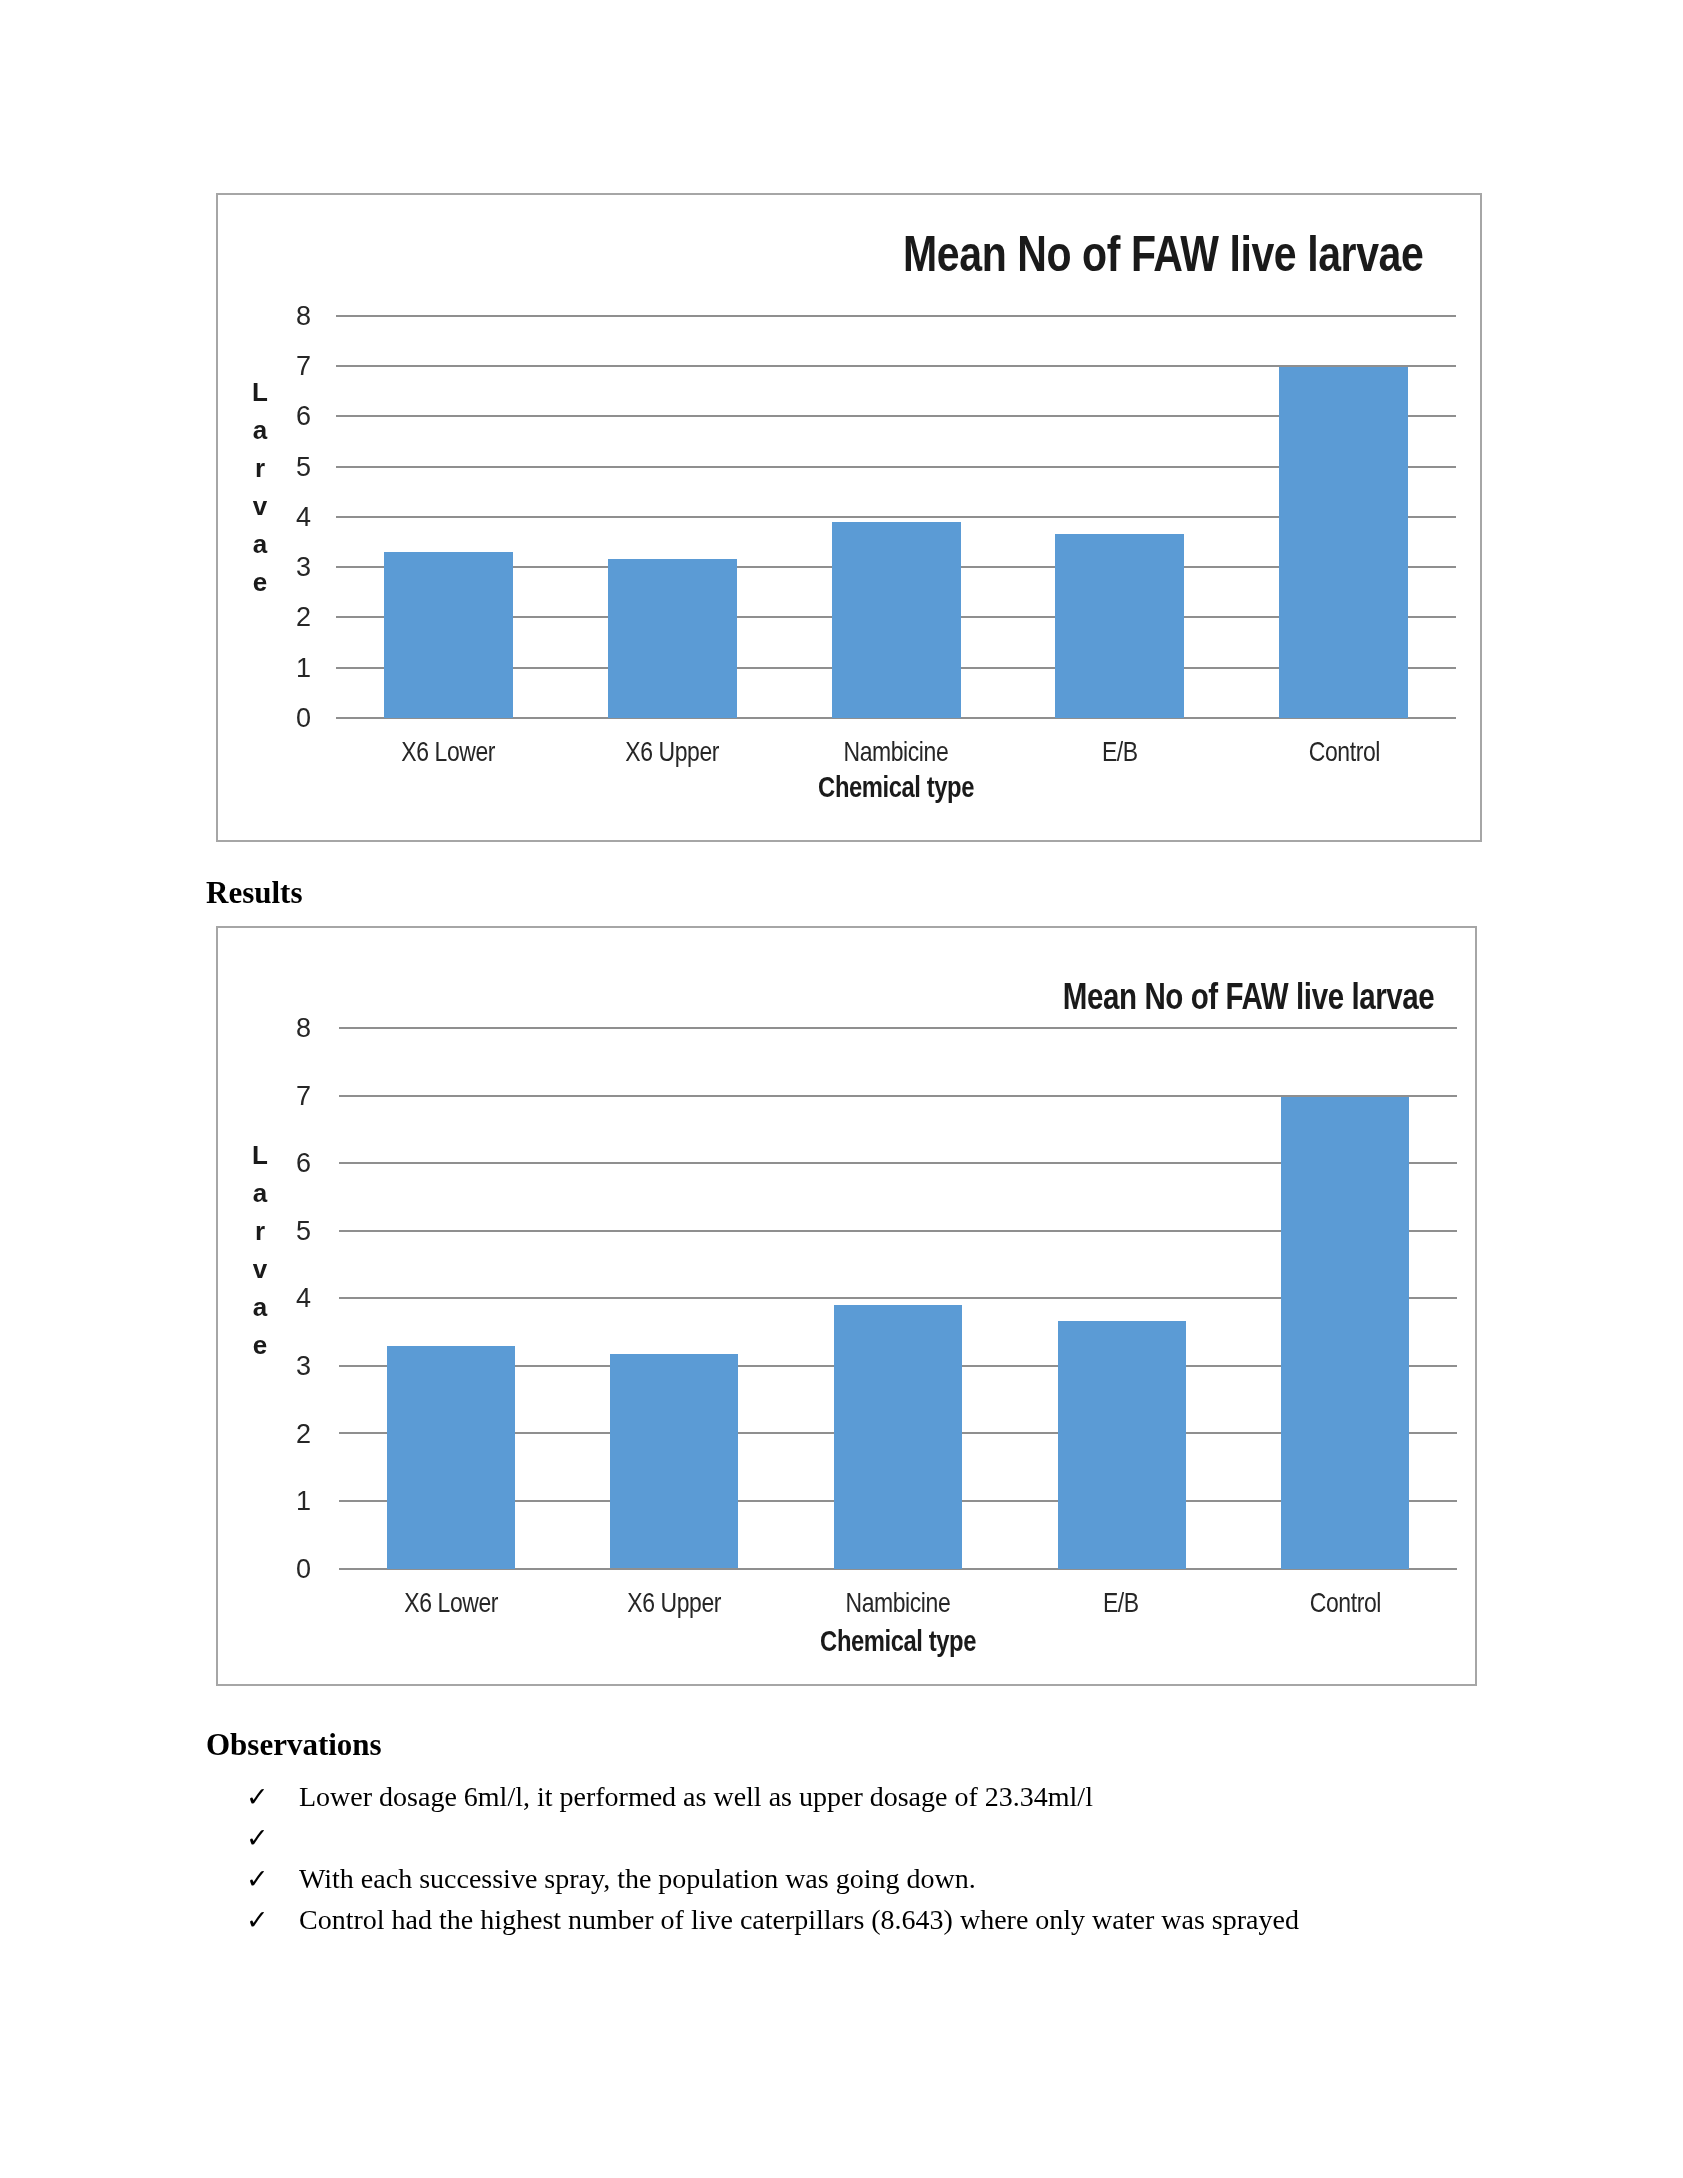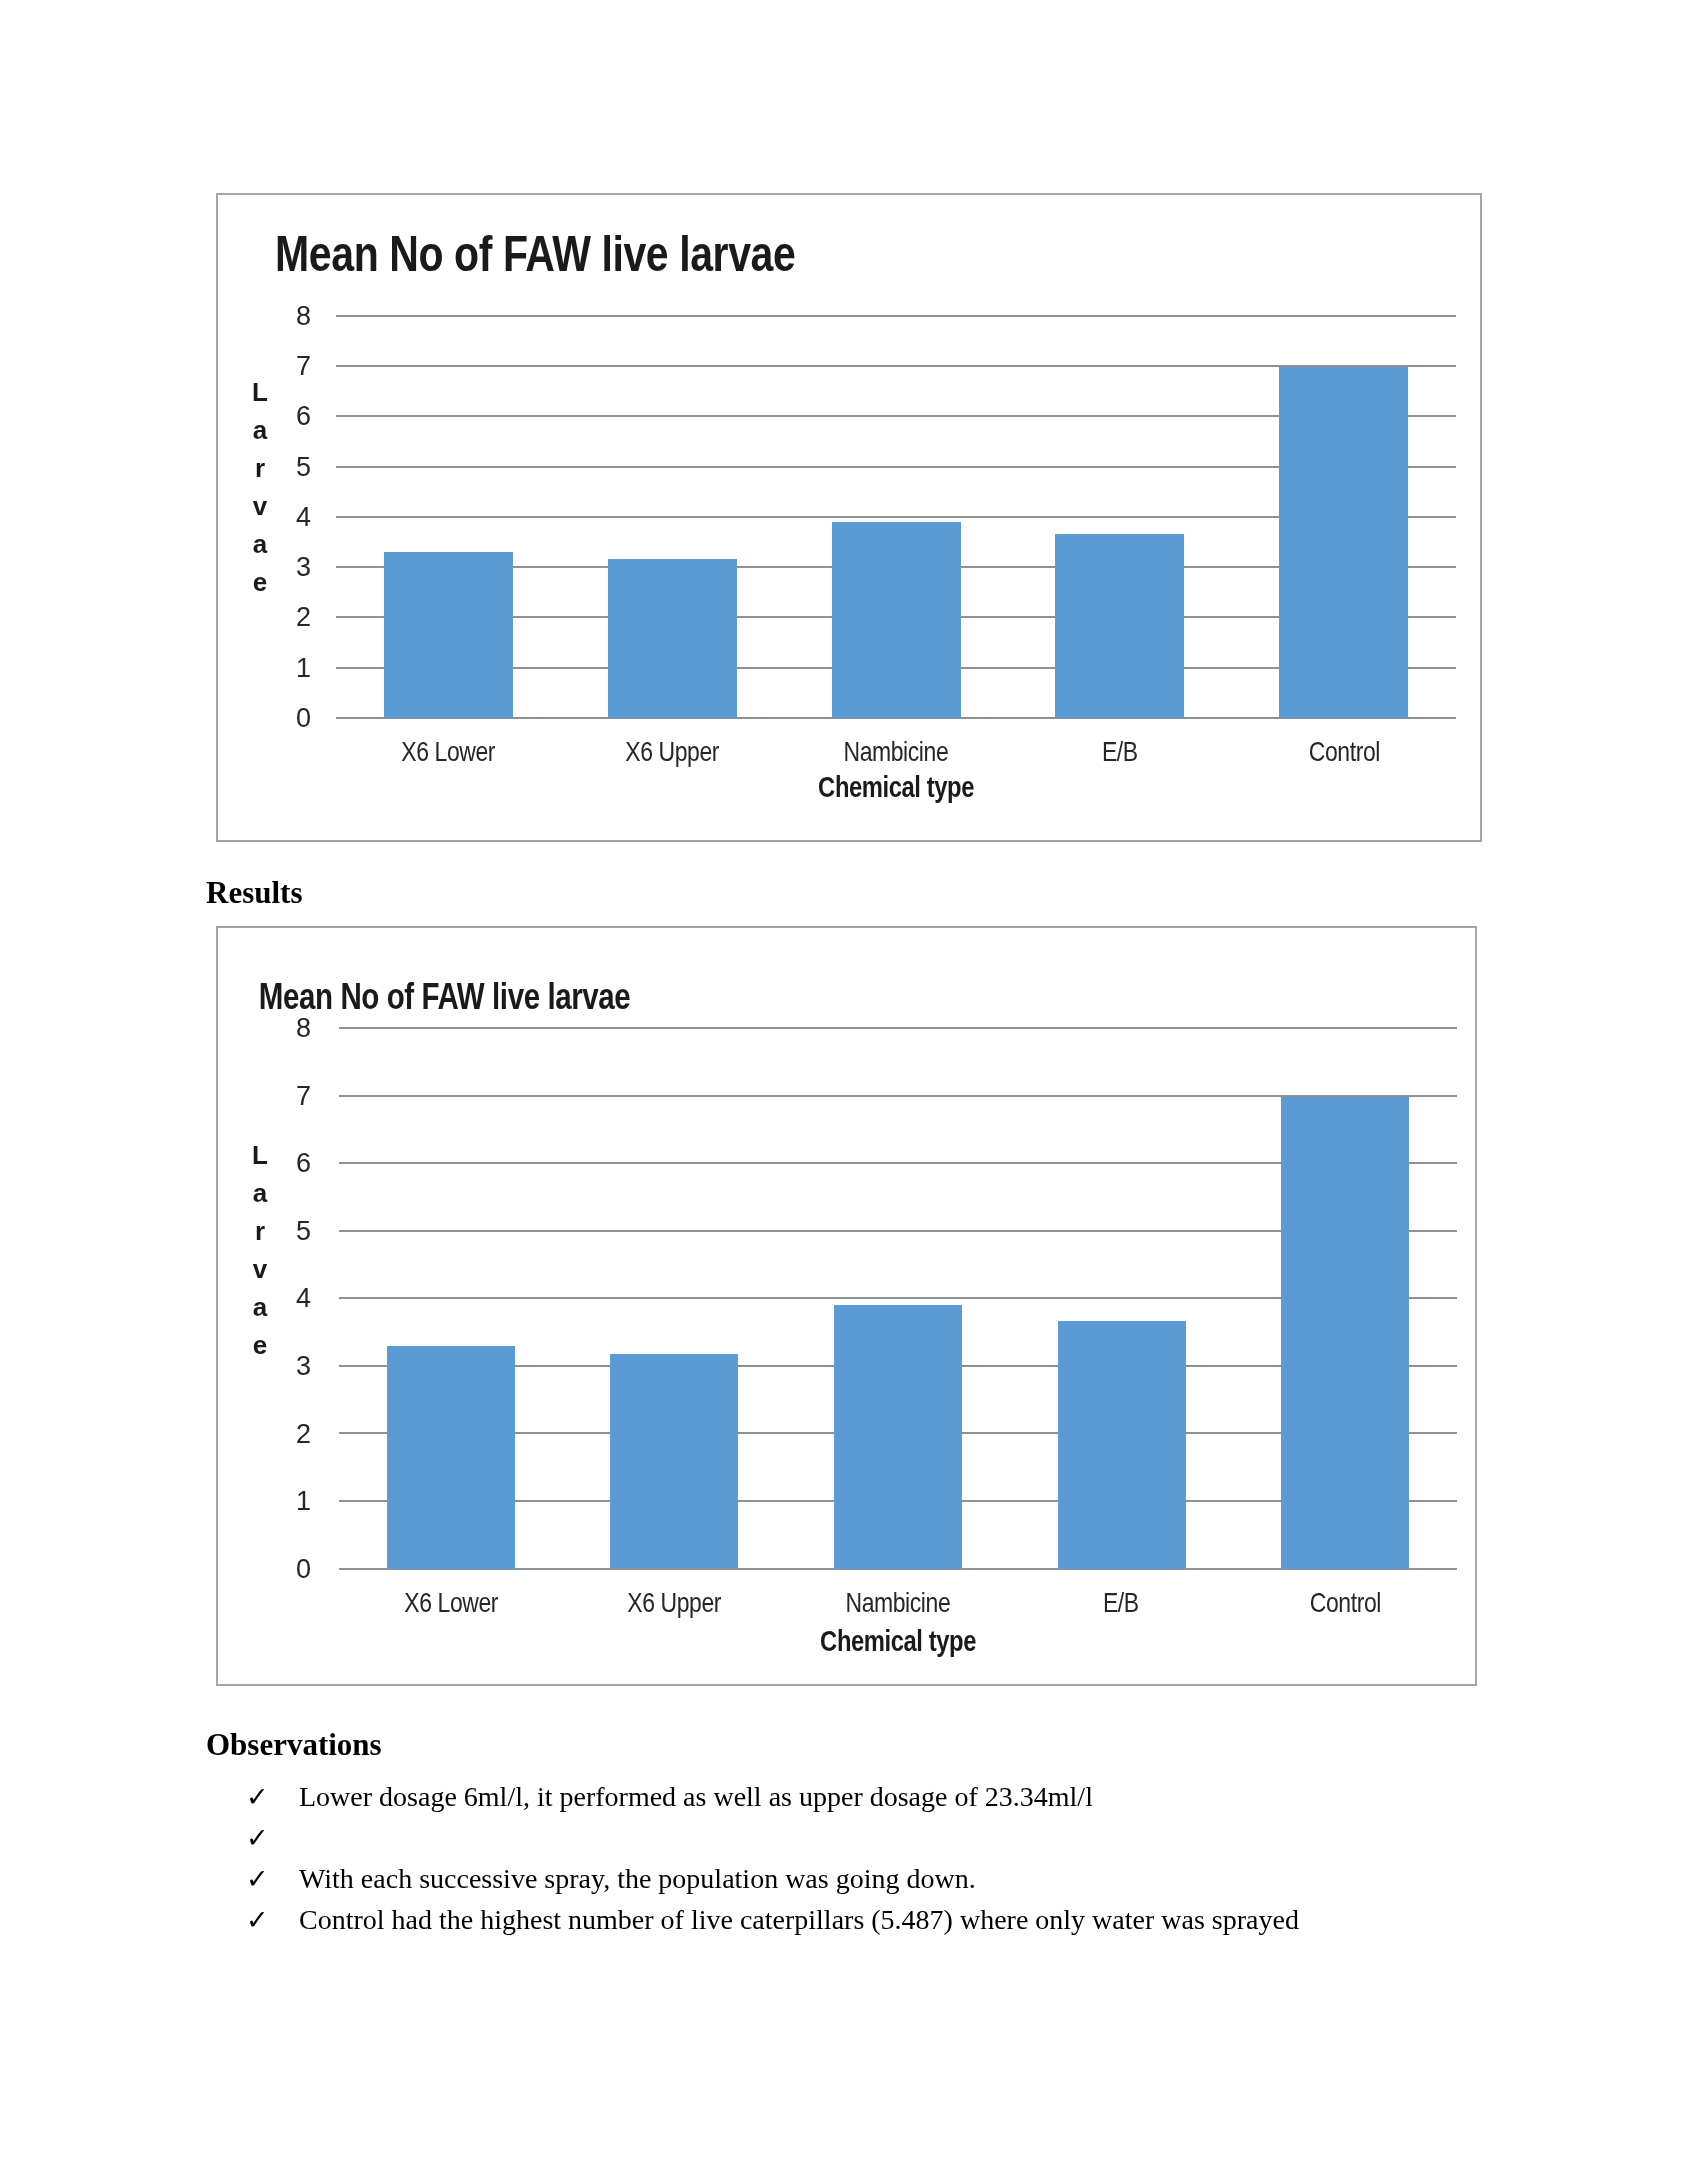--- a/index.html
+++ b/index.html
@@ -5,21 +5,21 @@
   html,body { margin:0; padding:0; background:#e8e8e8; }
   .page {
     position:relative; width:1683px; height:2178px; background:#ffffff;
     font-family:"Liberation Sans", sans-serif; overflow:hidden; margin:0 auto;
   }
   
   .chart-box { position:absolute; background:#ffffff; border:2px solid #a6a6a6; box-sizing:border-box; }
   #chart1 { left:216px; top:193px;  width:1266px; height:649px; }
   #chart2 { left:216px; top:926px;  width:1261px; height:760px; }
 
-  .chart-title { position:absolute; left:0; right:0; text-align:left; font-weight:bold; color:#1a1a1a; white-space:nowrap; }
+  .chart-title { position:absolute; left:0; right:0; text-align:right; font-weight:bold; color:#1a1a1a; white-space:nowrap; }
   #chart1 .chart-title { top:30px; font-size:50px; }
   #chart2 .chart-title { top:48px; font-size:36px; }
 
   .cond { display:inline-block; transform:scaleX(.82); transform-origin:50% 50%; letter-spacing:-0.5px; }
 
   .plot { position:absolute; }
   .gridline { position:absolute; left:0; right:0; height:2px; background:#8f8f8f; }
   .bar { position:absolute; }
 
   .ytick { position:absolute; width:69px; text-align:center; font-size:27px; color:#262626; line-height:32px; }
@@ -157,18 +157,18 @@
       </div>
       <div class="obs-row">
         <span class="obs-check">✓</span>
       </div>
       <div class="obs-row">
         <span class="obs-check">✓</span>
         <span class="obs-text">With each successive spray, the population was going down.</span>
       </div>
       <div class="obs-row">
         <span class="obs-check">✓</span>
-        <span class="obs-text">Control had the highest number of live caterpillars (5.487) where only water was sprayed</span>
+        <span class="obs-text">Control had the highest number of live caterpillars (8.643) where only water was sprayed</span>
       </div>
     </div>
 
 </div>
 
 
 </body></html>

